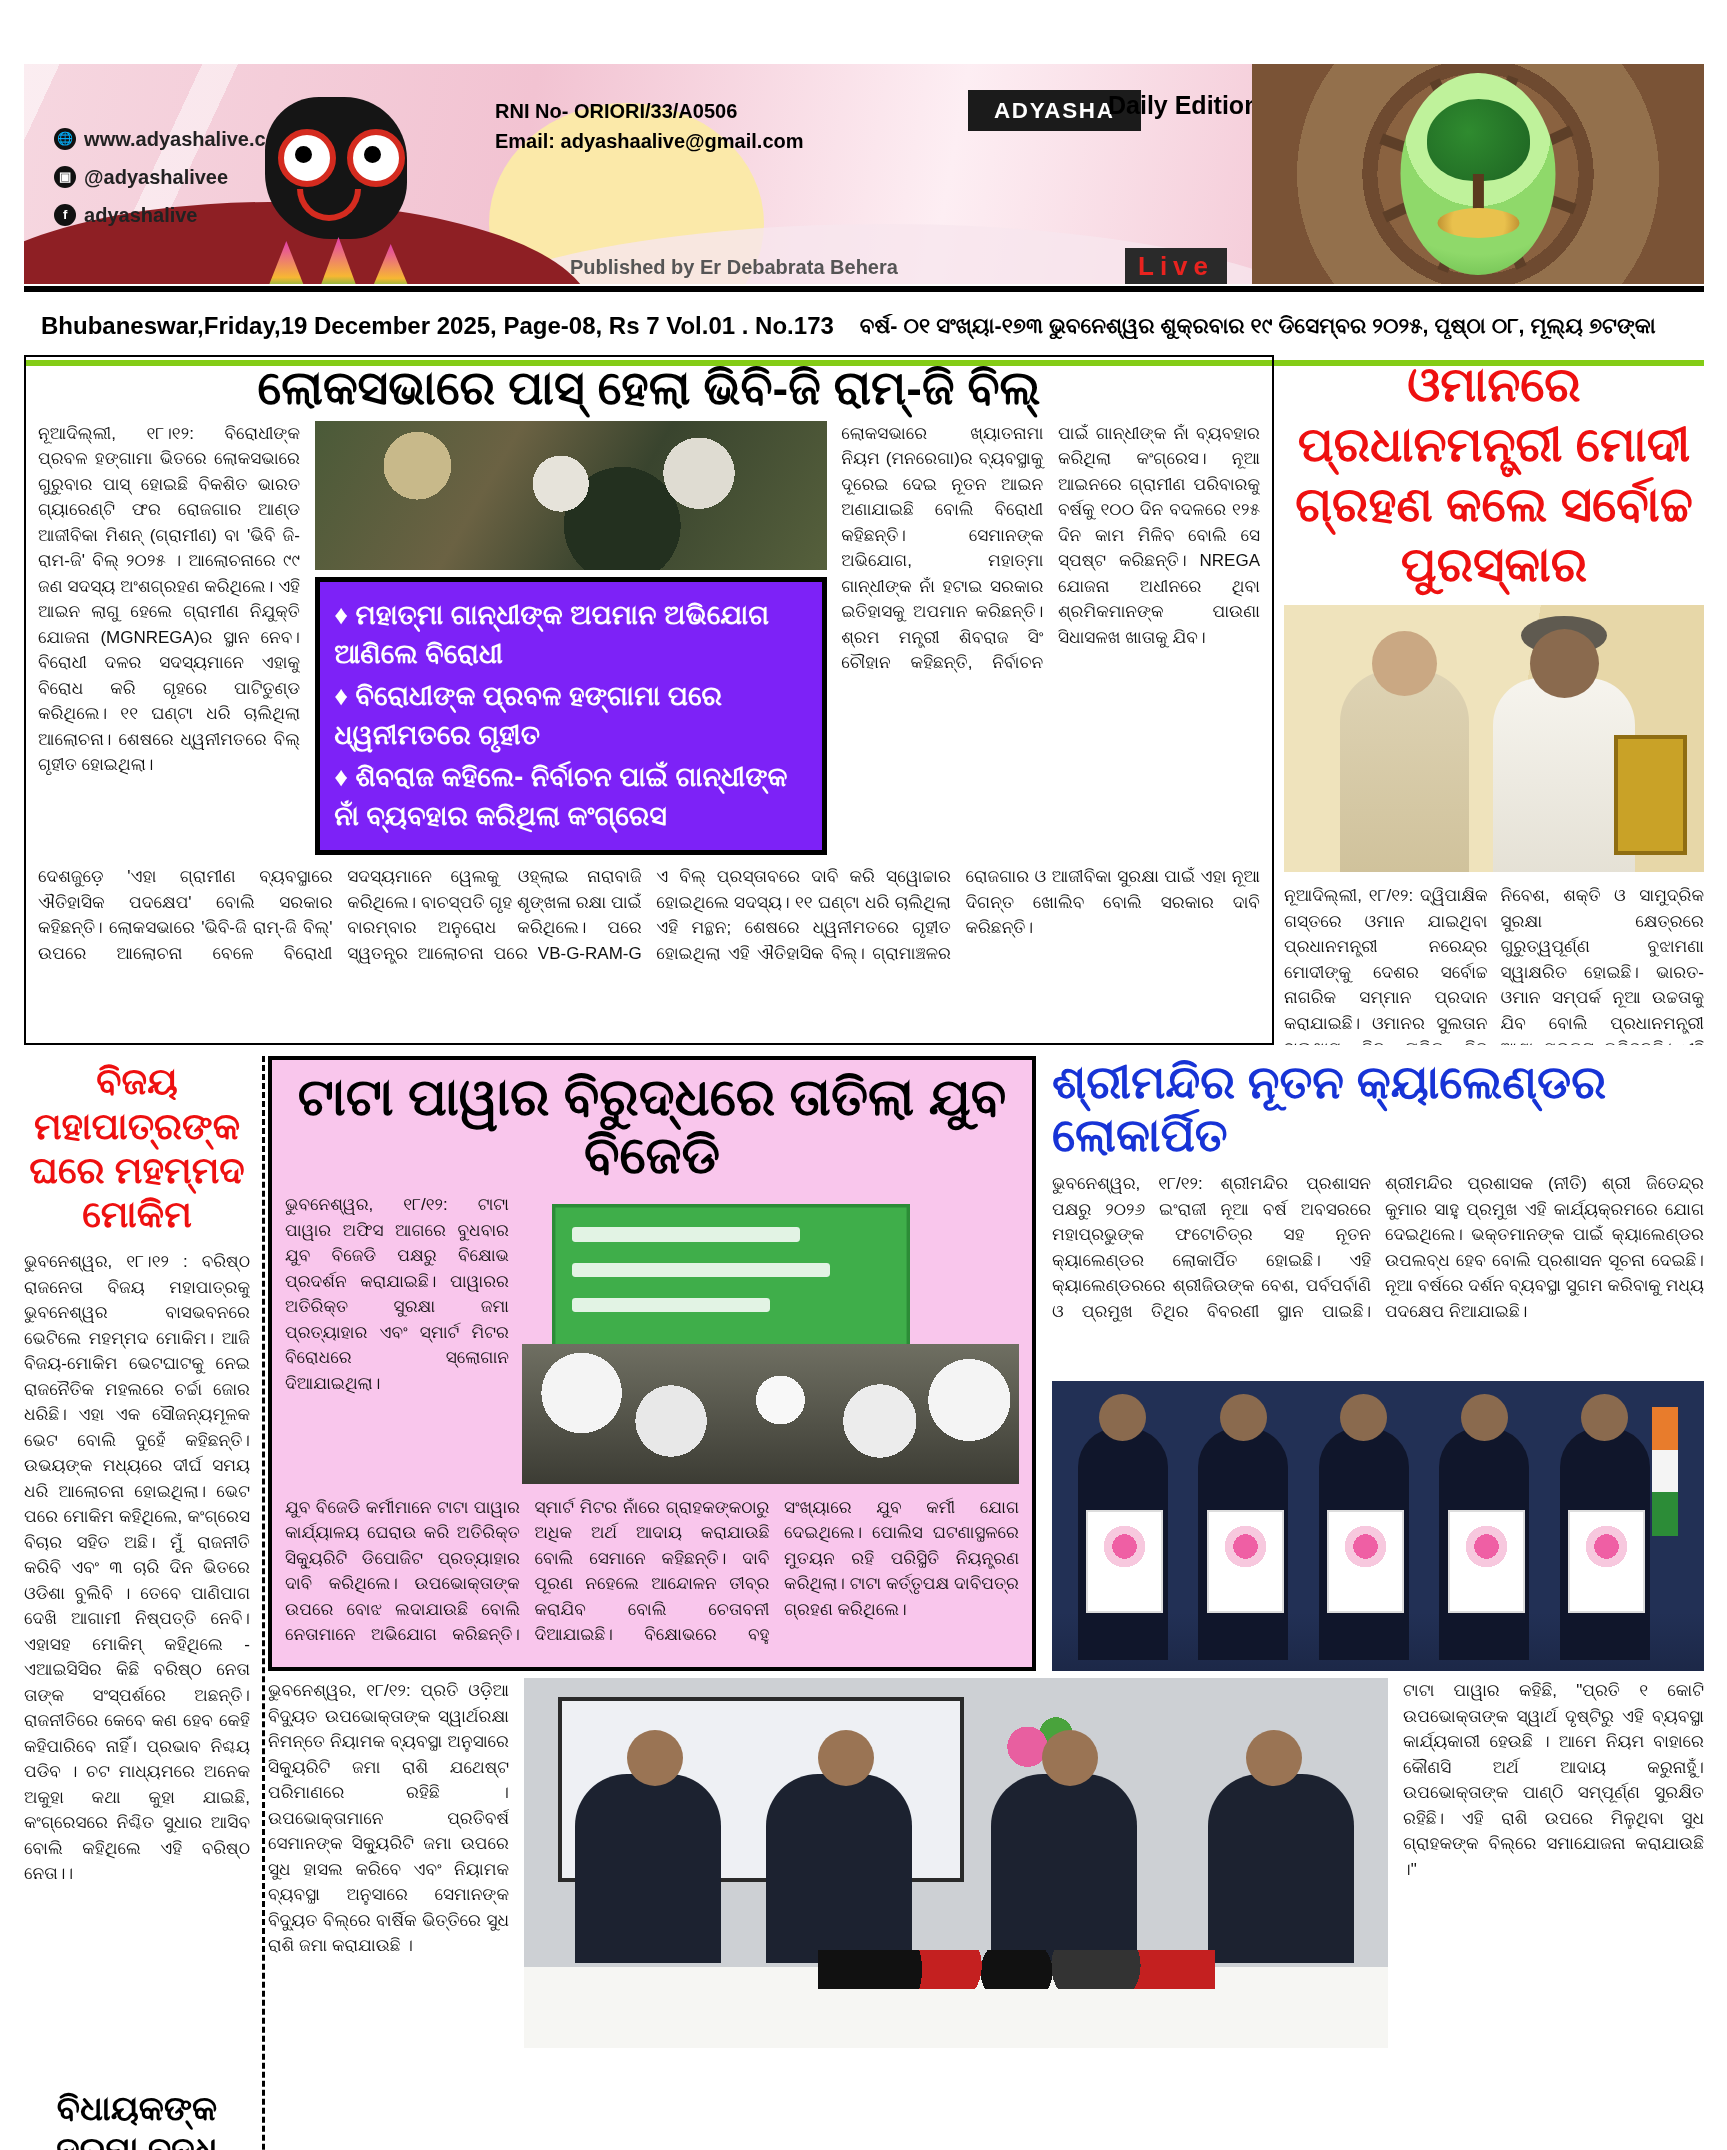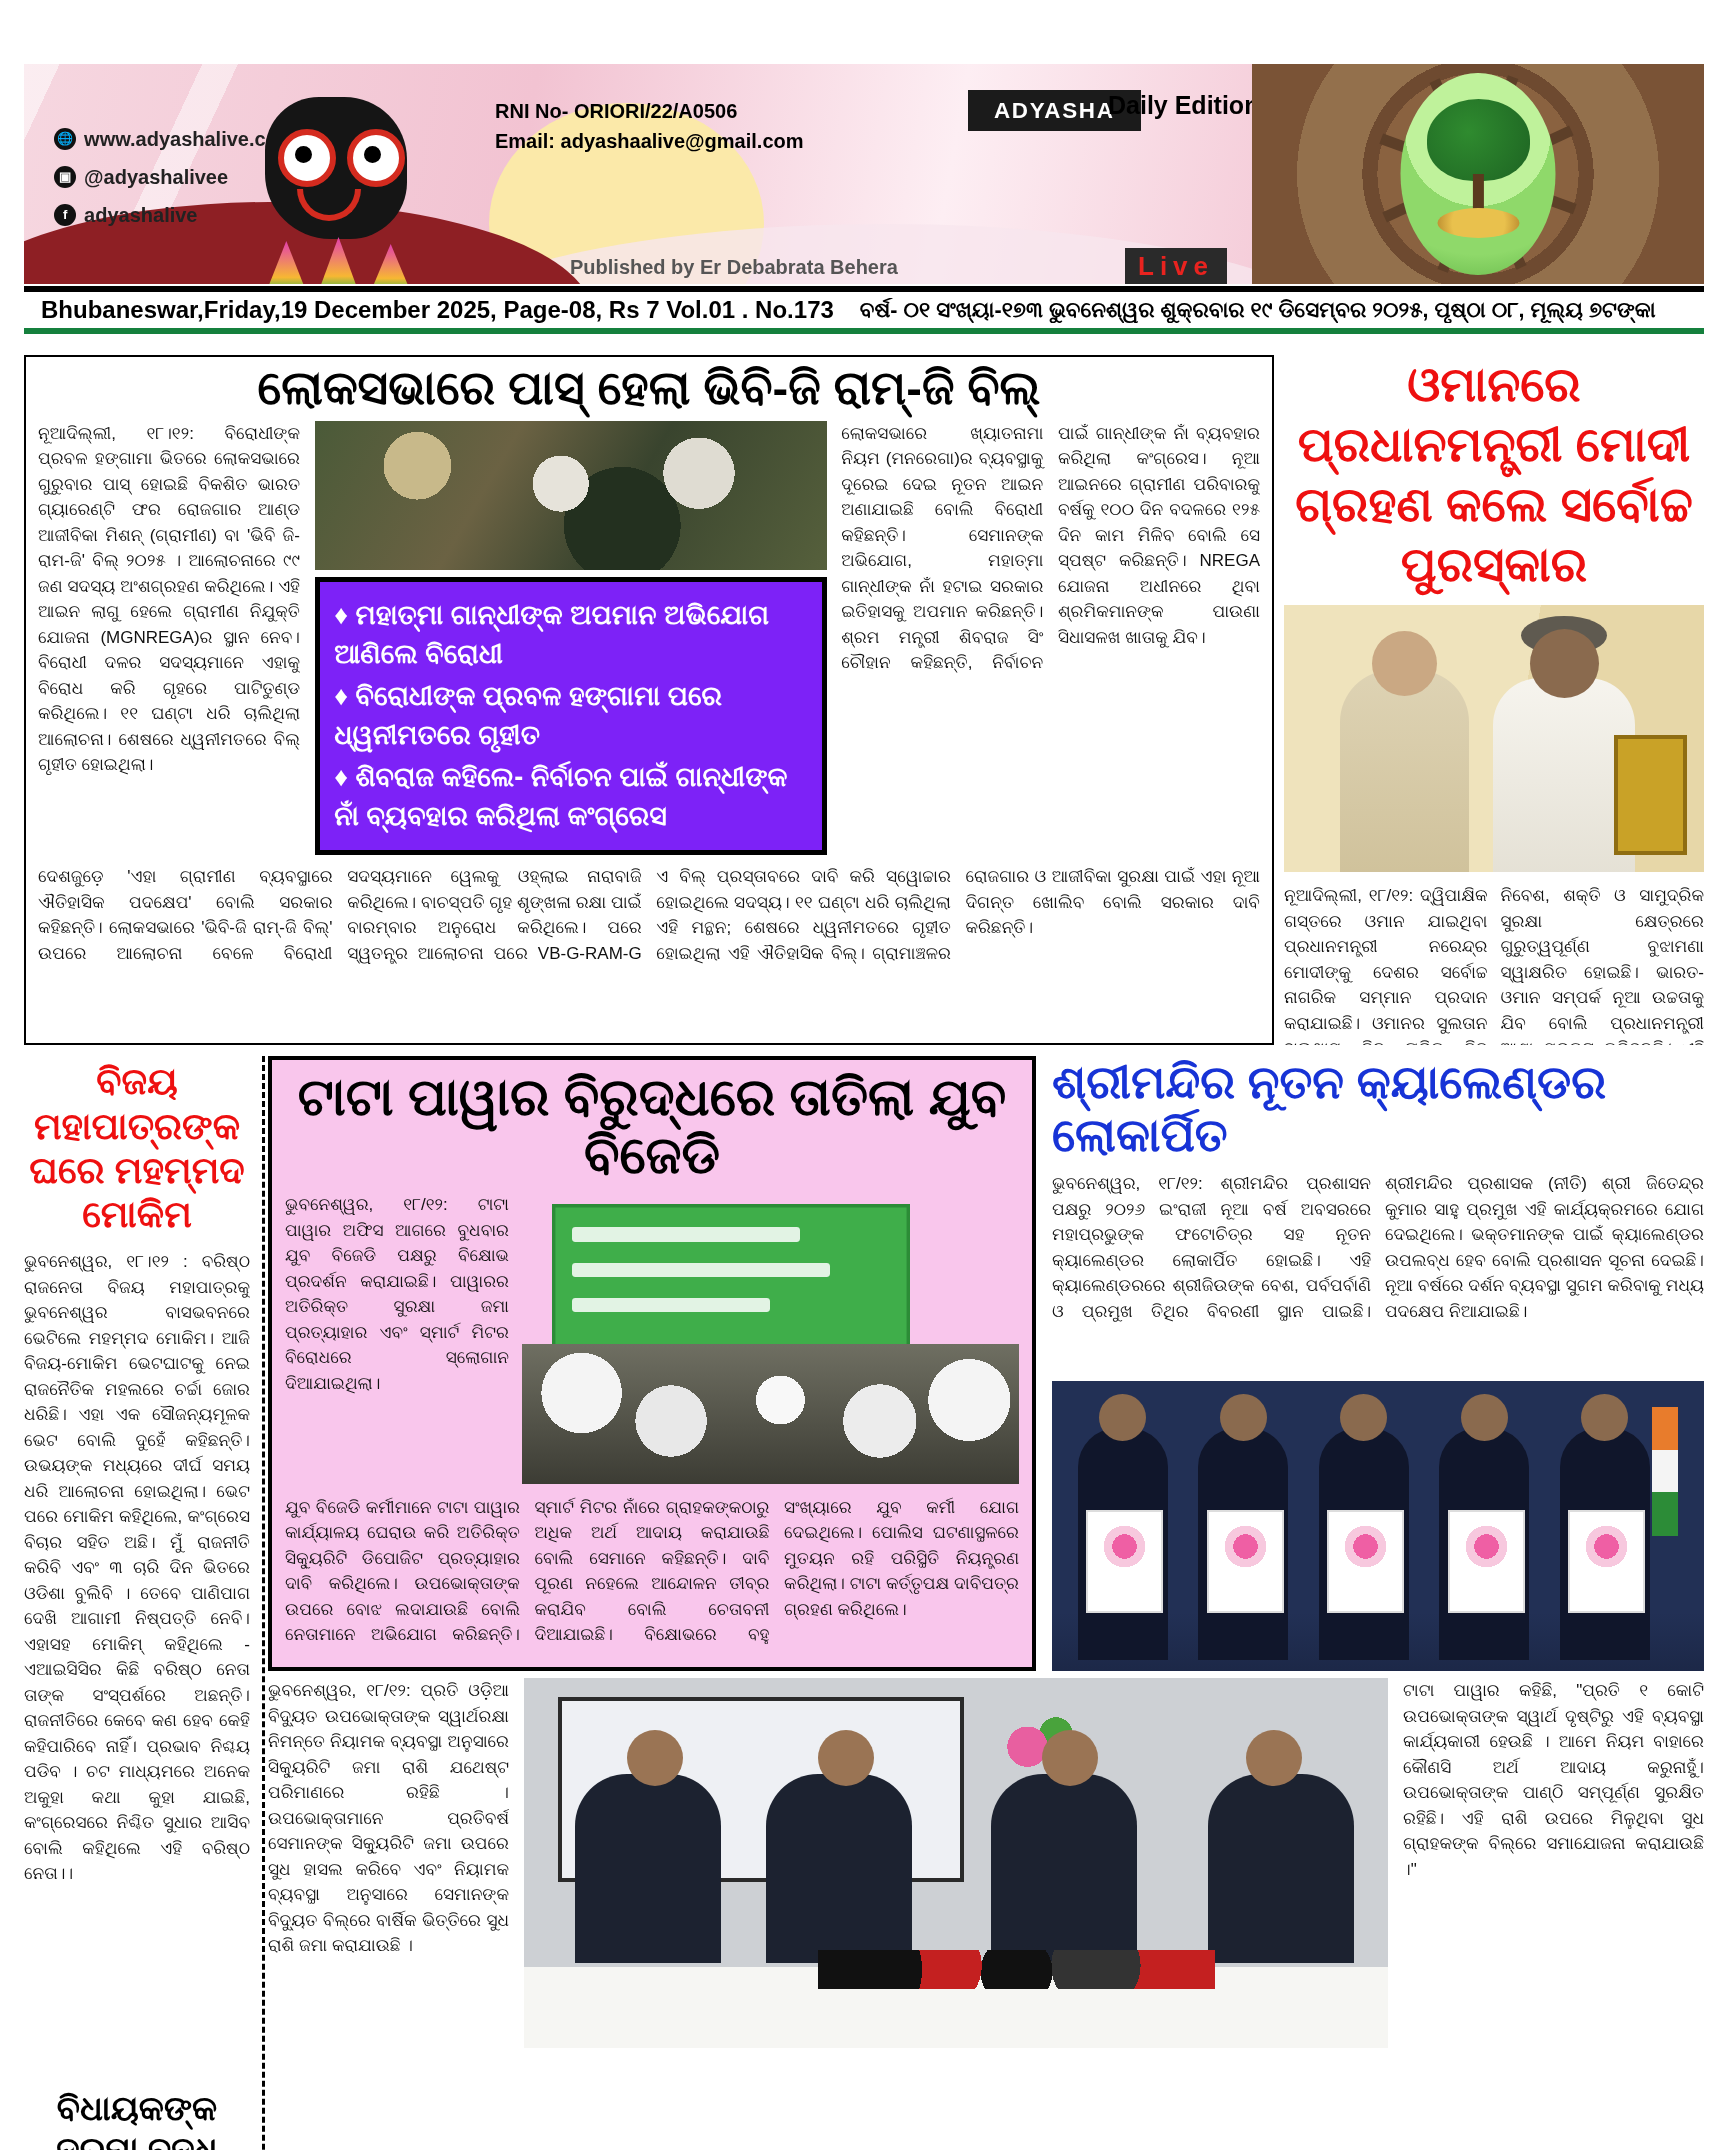--- a/index.html
+++ b/index.html
@@ -42,22 +42,22 @@
   .wheel .spoke{position:absolute;left:50%;top:50%;width:11.2px;height:206px;background:#5d3f28;transform-origin:center;}
   .wheel .oval{position:absolute;left:50%;top:50%;transform:translate(-50%,-50%);width:155px;height:202px;border-radius:50%;
     background:radial-gradient(circle at 50% 30%,#eafadf 0 12%,#bff29b 12% 45%,#8fd96a 45% 75%,#66b84a 100%);overflow:hidden;}
   .wheel .tree{position:absolute;left:50%;top:26px;transform:translateX(-50%);width:103px;height:82px;border-radius:50% 50% 45% 45%;
     background:radial-gradient(circle at 40% 40%,#2f8b2f,#1d6322);}
   .wheel .trunk{position:absolute;left:50%;top:101px;transform:translateX(-50%);width:11.2px;height:39px;background:#5a3a1e;}
   .wheel .coins{position:absolute;left:50%;top:135px;transform:translateX(-50%);width:82px;height:30px;border-radius:50%;
     background:radial-gradient(circle,#e9c14d 0 60%,#b98a2e);}
 
   
-  .dateline{position:absolute;left:24px;top:286px;width:1680px;height:48px;background:#fff;
-    border-top:6px solid #000;border-bottom:6px solid #15803d;display:flex;align-items:center;gap:26px;
+  .dateline{position:absolute;left:24px;top:286px;width:1680px;height:80px;background:#fff;
+    border-top:6px solid #000;border-bottom:6px solid #84cc16;display:flex;align-items:center;gap:26px;
     padding:16px 17px;box-sizing:border-box;font-weight:bold;}
   .dateline .en{font-size:24px;color:#000;white-space:nowrap;}
   .dateline .od{font-size:21.5px;color:#000;white-space:nowrap;overflow:hidden;}
 
   
   .odia-body{font-size:17px;line-height:1.5;text-align:justify;color:#111;word-break:break-word;}
   .photo{position:relative;overflow:hidden;}
 
   
   .lead{position:absolute;left:24px;top:355px;width:1250px;height:690px;border:2.6px solid #000;
@@ -193,21 +193,21 @@
         </div>
       <div class="jag-smile"></div>
       <div class="chariots">
         <div class="chariot" style="height:52px"></div>
         <div class="chariot" style="height:56px"></div>
         <div class="chariot" style="height:49px"></div>
       </div>
     </div>
 
     <div class="rni">
-      <div>RNI No- ORIORI/22/A0506</div>
+      <div>RNI No- ORIORI/33/A0506</div>
       <div>Email: adyashaalive@gmail.com</div>
     </div>
 
     <div class="brand-box">ADYASHA</div>
     <div class="daily-ed">Daily Edition</div>
 
     <div class="mast-live">Live</div>
     <div class="published">Published by Er Debabrata Behera</div>
 
     <div class="wheel">

